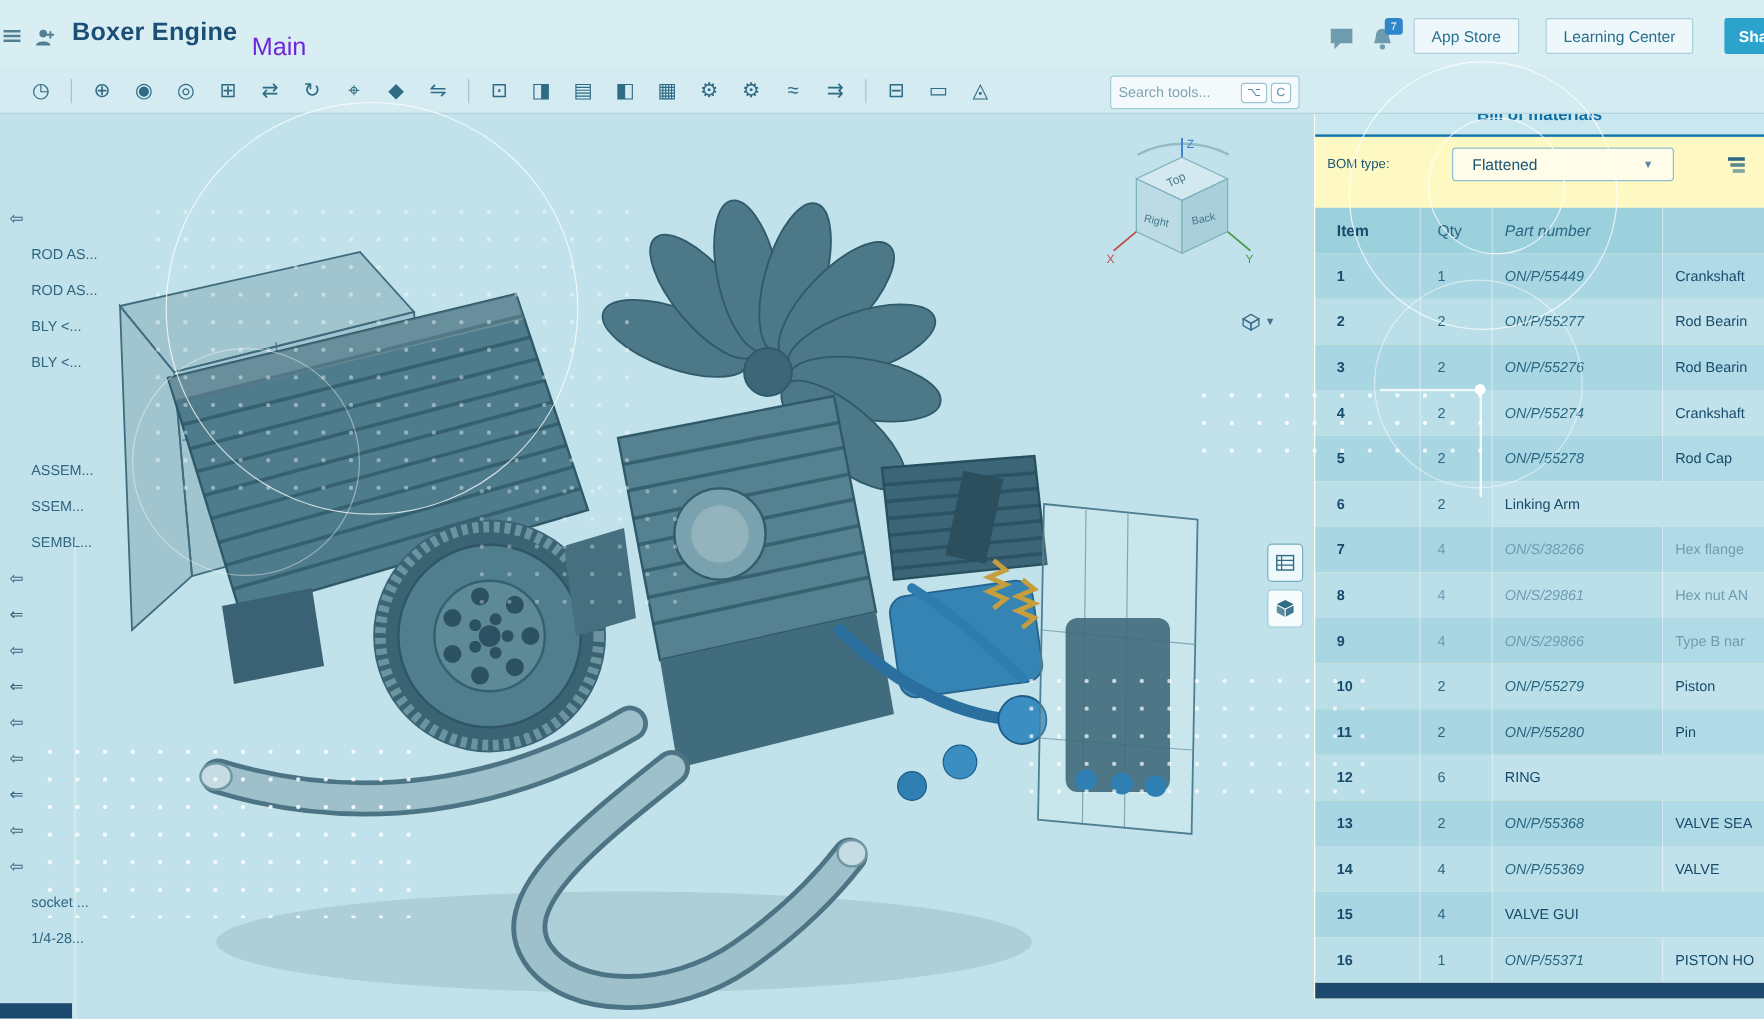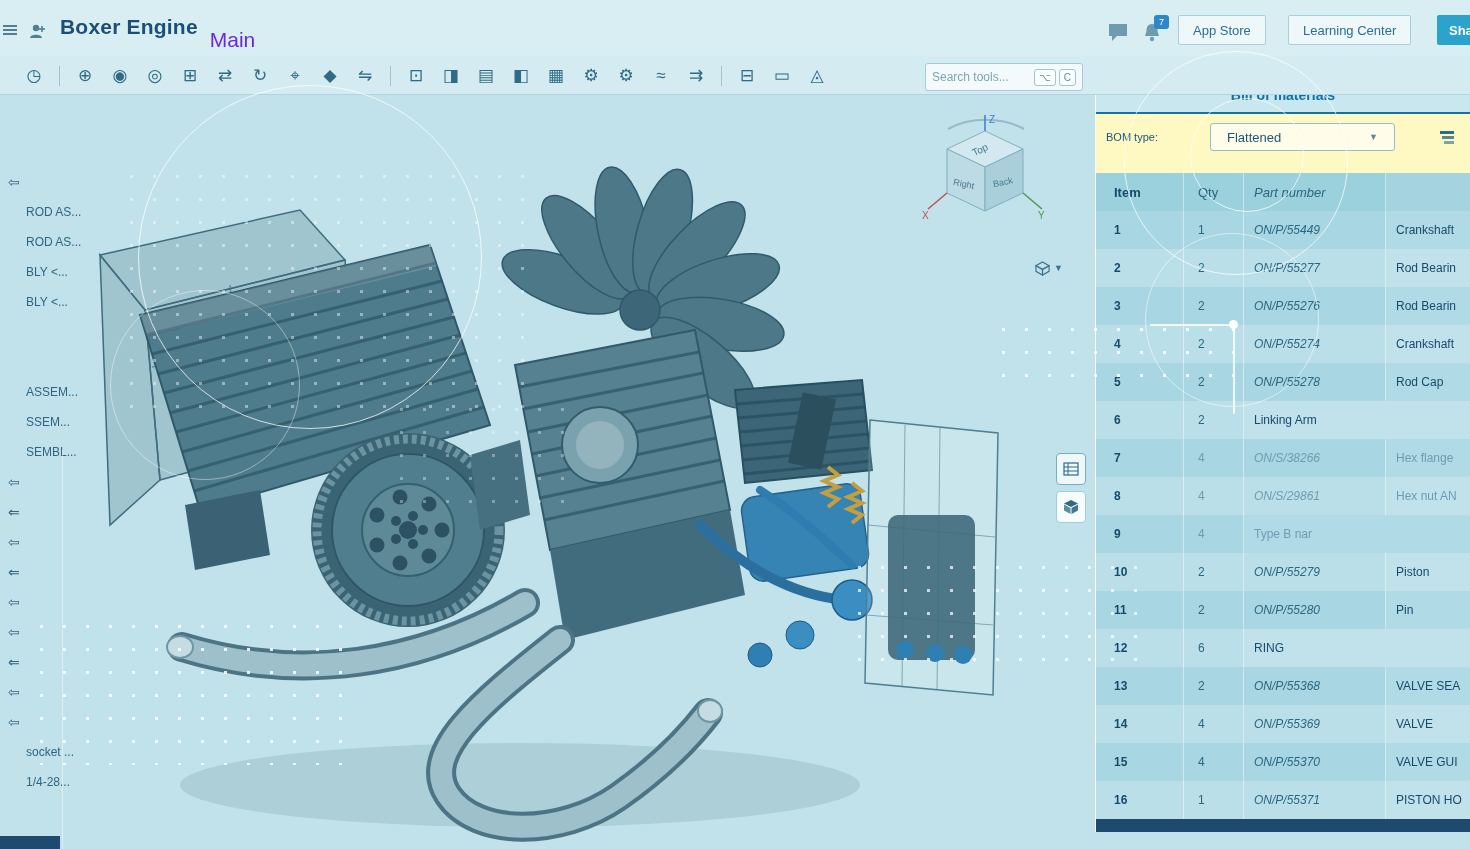--- a/index.html
+++ b/index.html
@@ -422,20 +422,21 @@
         </div>
           <div class="brow muted">
           <div class="bcell c-item">8</div>
           <div class="bcell c-qty">4</div>
           <div class="bcell c-part">ON/S/29861</div>
           <div class="bcell c-name">Hex nut AN</div>
         </div>
           <div class="brow muted">
           <div class="bcell c-item">9</div>
           <div class="bcell c-qty">4</div>
+          <div class="bcell c-part">ON/S/29866</div>
           <div class="bcell c-name">Type B nar</div>
         </div>
           <div class="brow">
           <div class="bcell c-item">10</div>
           <div class="bcell c-qty">2</div>
           <div class="bcell c-part">ON/P/55279</div>
           <div class="bcell c-name">Piston</div>
         </div>
           <div class="brow">
           <div class="bcell c-item">11</div>
@@ -456,21 +457,20 @@
         </div>
           <div class="brow">
           <div class="bcell c-item">14</div>
           <div class="bcell c-qty">4</div>
           <div class="bcell c-part">ON/P/55369</div>
           <div class="bcell c-name">VALVE</div>
         </div>
           <div class="brow">
           <div class="bcell c-item">15</div>
           <div class="bcell c-qty">4</div>
-          <div class="bcell c-part">ON/P/55370</div>
           <div class="bcell c-name">VALVE GUI</div>
         </div>
           <div class="brow">
           <div class="bcell c-item">16</div>
           <div class="bcell c-qty">1</div>
           <div class="bcell c-part">ON/P/55371</div>
           <div class="bcell c-name">PISTON HO</div>
         </div>
         </div>
     </div>

